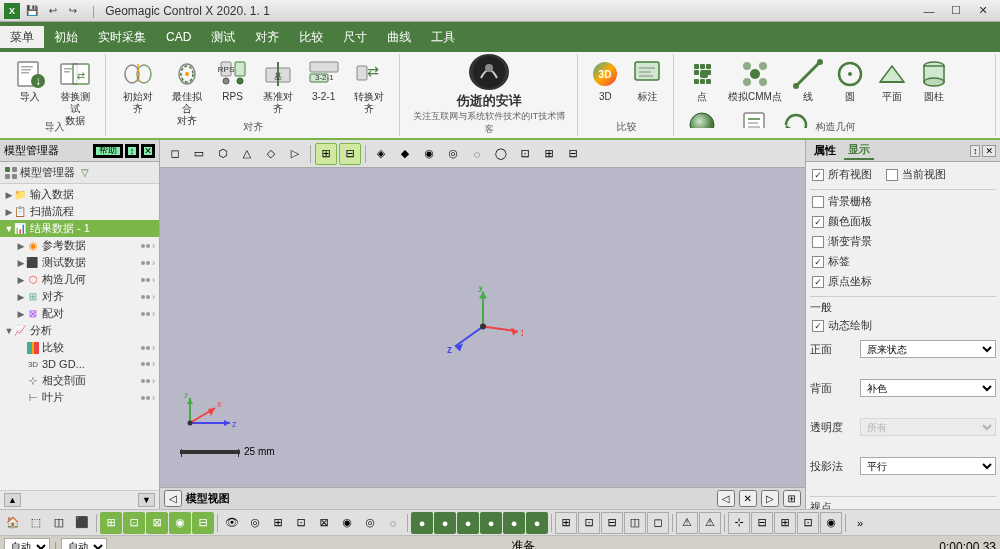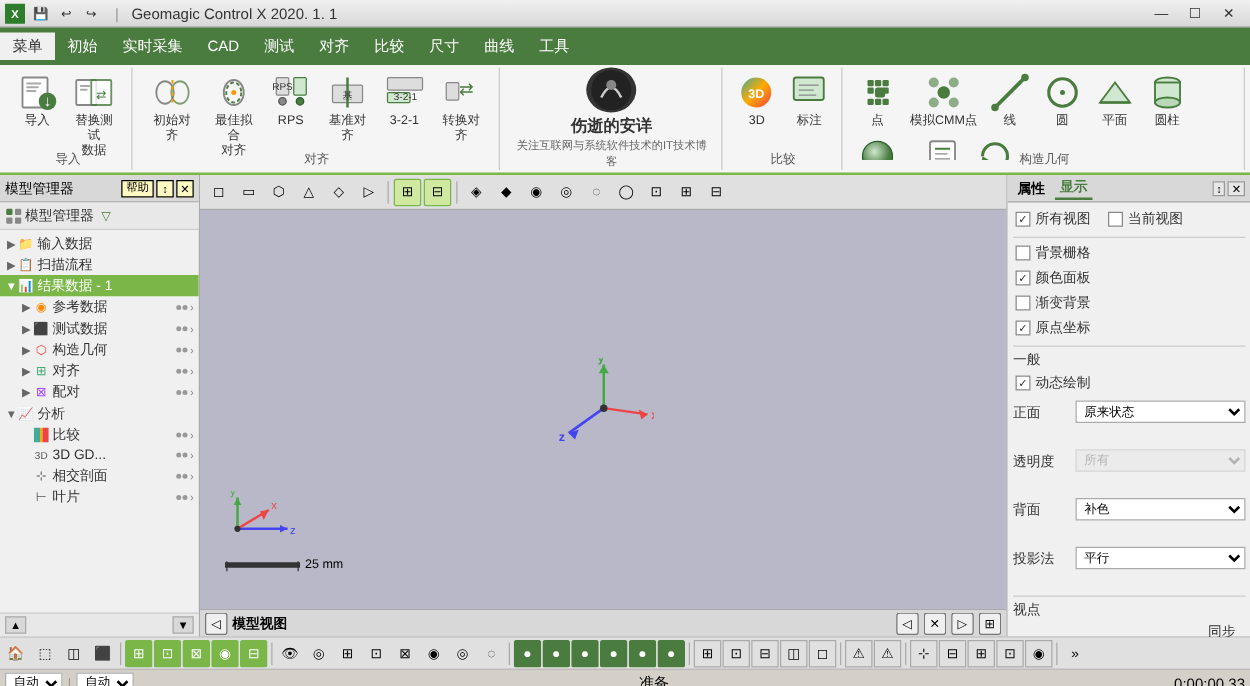--- a/index.html
+++ b/index.html
@@ -29,21 +29,21 @@
     .ribbon-btn .label { font-size: 10px; color: #333; text-align: center; line-height: 1.2; margin-top: 1px; }
 
     
     #main { display: flex; height: calc(549px - 22px - 22px - 88px - 22px - 22px); }
 
     
     #left-panel { width: 160px; background: #f0f0f0; border-right: 1px solid #aaa; display: flex; flex-direction: column; }
     #panel-header { height: 22px; background: #d8d8d8; display: flex; align-items: center; justify-content: space-between; padding: 0 4px; border-bottom: 1px solid #aaa; }
     #panel-header span { font-size: 11px; }
     #panel-header .btns { display: flex; gap: 2px; }
-    #panel-header .pbtn { width: 14px; height: 14px; border: 1px solid #000000; background: #fef9c3; cursor: pointer; display: flex; align-items: center; justify-content: center; font-size: 9px; }
+    #panel-header .pbtn { width: 14px; height: 14px; border: 3px solid #000000; background: #86efac; cursor: pointer; display: flex; align-items: center; justify-content: center; font-size: 9px; }
     #panel-toolbar { height: 22px; background: #e8e8e8; display: flex; align-items: center; gap: 2px; padding: 0 4px; border-bottom: 1px solid #ccc; }
     #panel-toolbar span { font-size: 11px; color: #333; }
     #panel-content { flex: 1; overflow-y: auto; padding: 2px 0; }
     .tree-item { display: flex; align-items: center; padding: 1px 4px; cursor: pointer; font-size: 11px; color: #333; }
     .tree-item.selected { background: #7ab648; color: white; }
     .tree-icon { width: 14px; height: 14px; display: inline-flex; align-items: center; justify-content: center; margin-right: 2px; font-size: 10px; }
     .expand-arrow { width: 10px; display: inline-flex; align-items: center; justify-content: center; font-size: 9px; color: #666; }
     .side-dots { margin-left: auto; display: flex; gap: 1px; }
     .side-dot { width: 4px; height: 4px; background: #999; border-radius: 50%; }
 
@@ -670,20 +670,24 @@
         <div class="right-row">
           <div class="check checked"></div>
           <label>颜色面板</label>
         </div>
         <div class="right-row">
           <div class="check"></div>
           <label>渐变背景</label>
         </div>
         <div class="right-row">
           <div class="check checked"></div>
+          <label>标签</label>
+        </div>
+        <div class="right-row">
+          <div class="check checked"></div>
           <label>原点坐标</label>
         </div>
       </div>
       <div class="right-divider"></div>
 
       <div class="right-section">
         <div class="section-title">一般</div>
         <div class="right-row">
           <div class="check checked"></div>
           <label>动态绘制</label>
@@ -691,29 +695,29 @@
       </div>
 
       <div class="right-section">
         <div class="right-select-row">
           <label>正面</label>
           <select class="right-select">
             <option>原来状态</option>
           </select>
         </div>
         <div class="right-select-row">
+          <label>背面</label>
+          <select class="right-select">
+            <option>补色</option>
+          </select>
+        </div>
+        <div class="right-select-row">
           <label>透明度</label>
           <select class="right-select-disabled" disabled="">
             <option>所有</option>
-          </select>
-        </div>
-        <div class="right-select-row">
-          <label>背面</label>
-          <select class="right-select">
-            <option>补色</option>
           </select>
         </div>
         <div class="right-select-row">
           <label>投影法</label>
           <select class="right-select">
             <option>平行</option>
           </select>
         </div>
       </div>
       <div class="right-divider"></div>

